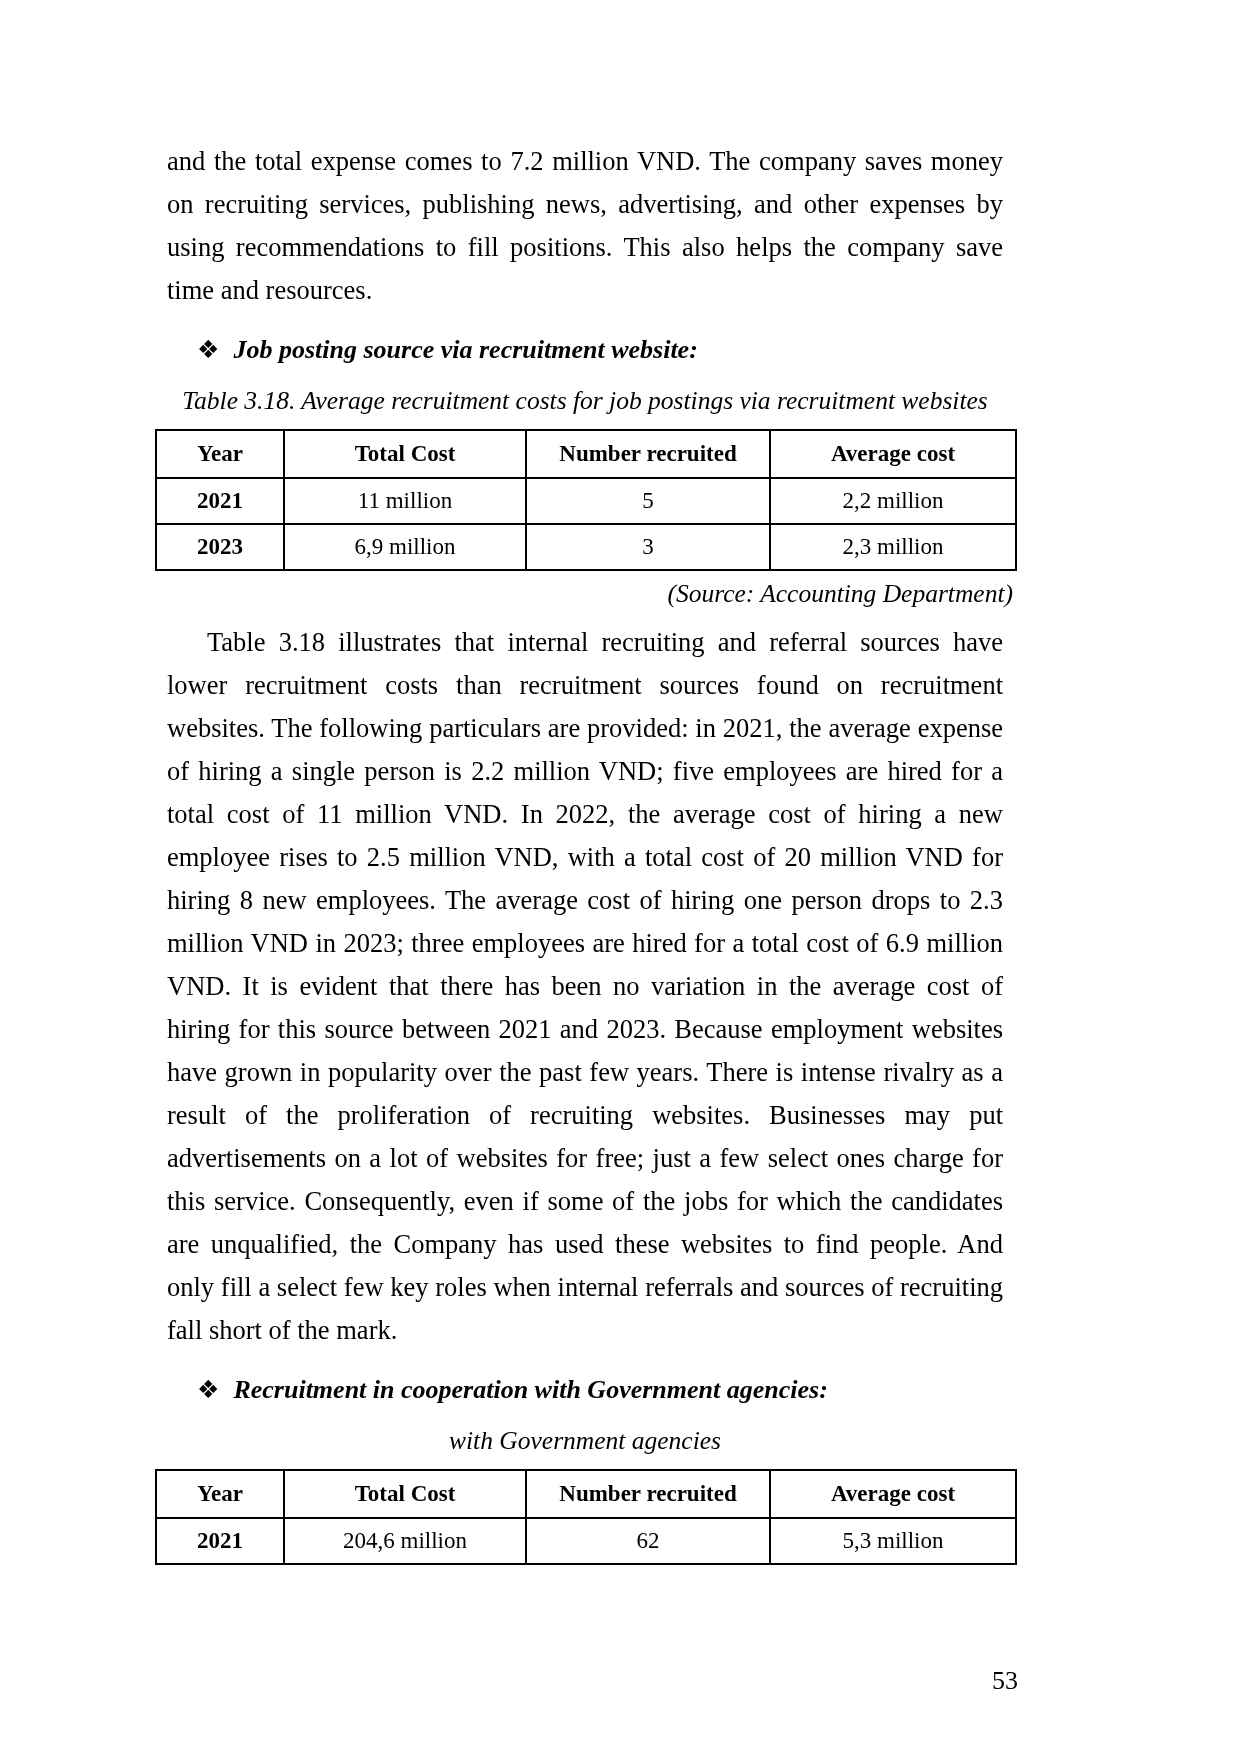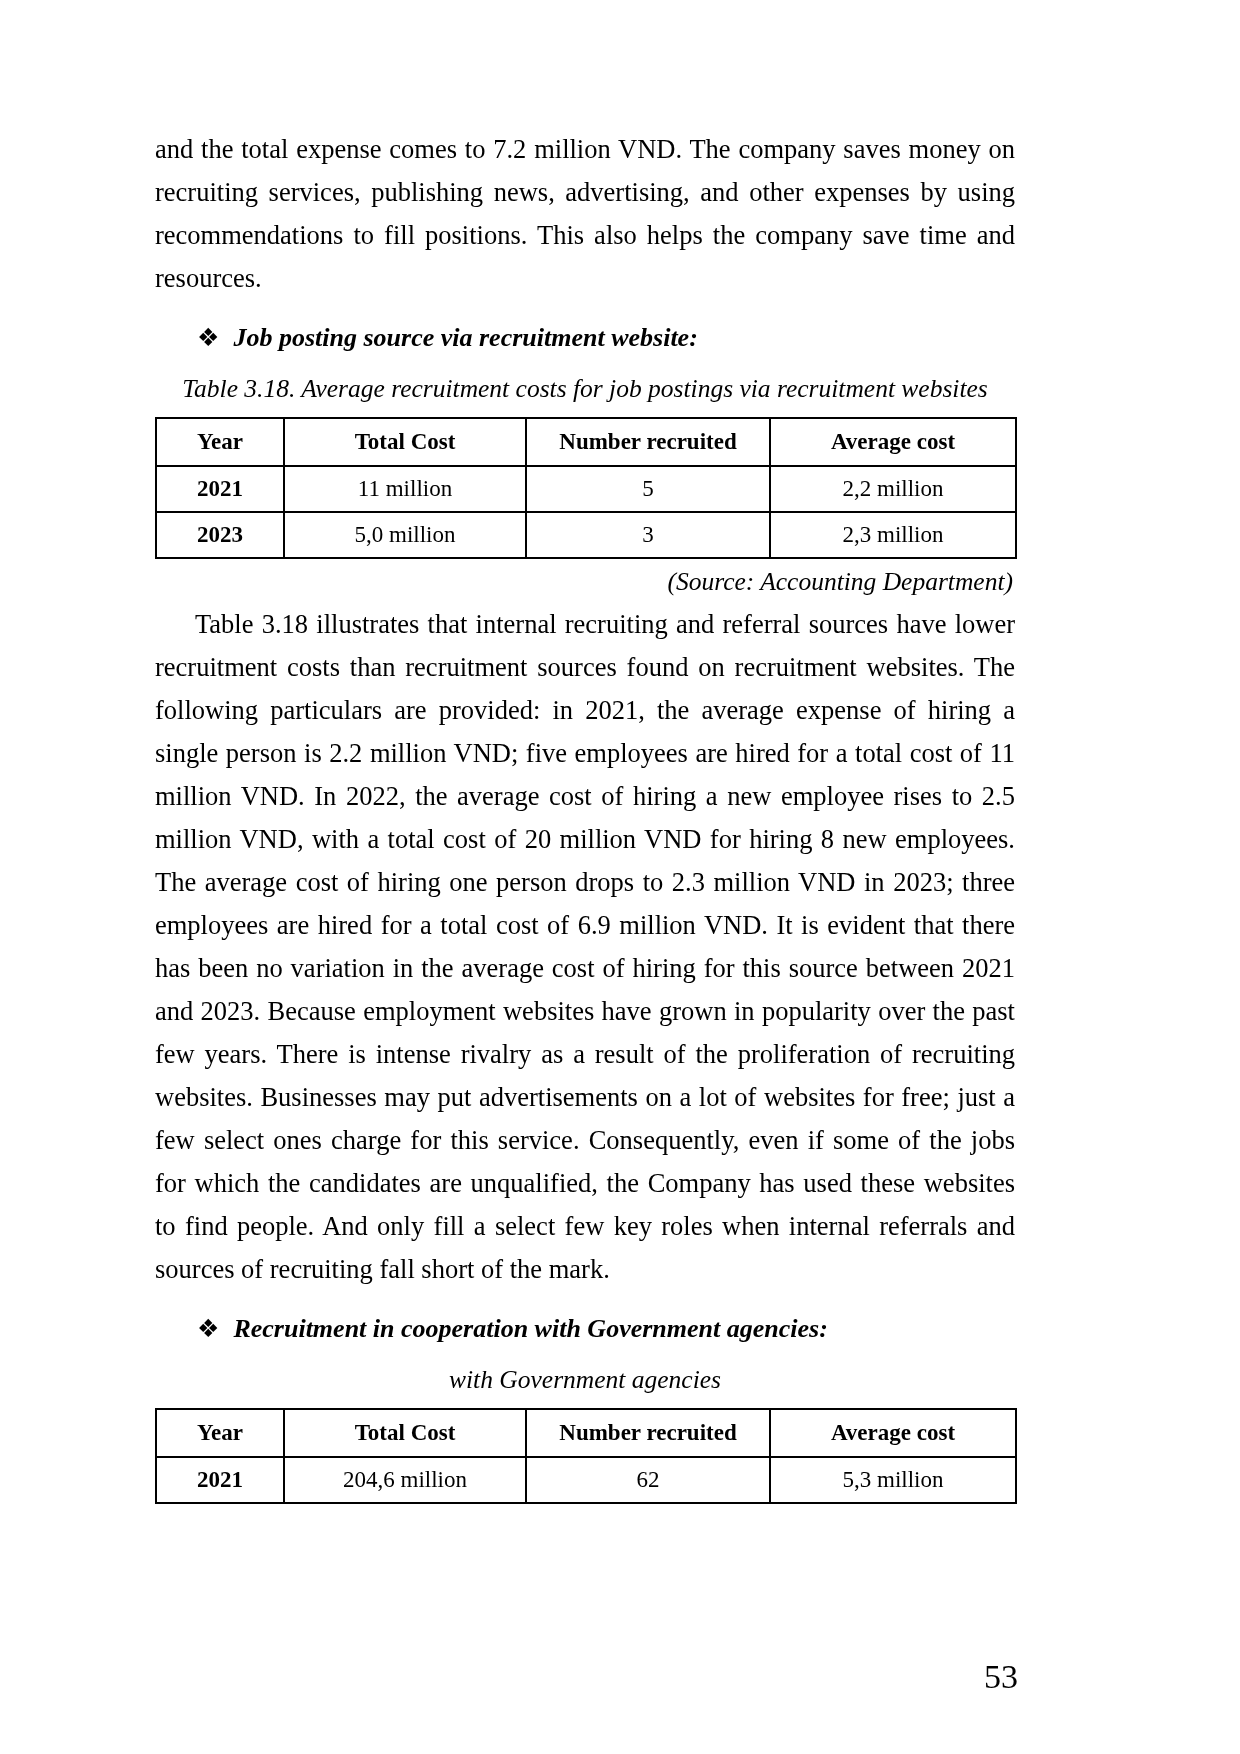--- a/index.html
+++ b/index.html
@@ -23,21 +23,21 @@
     padding: 128px 222px 0 155px;
   }
   .content {
     width: 860px;
   }
   p.body {
     font-size: 26.5px;
     line-height: 43px;
     text-align: justify;
     text-justify: inter-word;
-    margin: 0;
+    margin: 12px;
     hyphens: none;
   }
   p.body.indent {
     text-indent: 40px;
   }
   .bullet-heading {
     margin: 16px 0 6px 0;
     padding-left: 42px;
     font-size: 26px;
     font-weight: bold;
@@ -89,21 +89,21 @@
     text-align: right;
     font-size: 25.5px;
     font-style: italic;
     margin: 8px 0 6px 0;
     padding-right: 2px;
   }
   .page-number {
     position: absolute;
     right: 222px;
     bottom: 58px;
-    font-size: 34px;
+    font-size: 26px;
     text-align: left;
   }
 </style>
 </head>
 <body>
 
 <div class="page">
   <div class="content">
 
     <p class="body">and the total expense comes to 7.2 million VND. The company saves money on recruiting services, publishing news, advertising, and other expenses by using recommendations to fill positions. This also helps the company save time and resources.</p>
@@ -132,21 +132,21 @@
       </thead>
       <tbody>
         <tr>
           <td class="year-cell">2021</td>
           <td>11 million</td>
           <td>5</td>
           <td>2,2 million</td>
         </tr>
         <tr>
           <td class="year-cell">2023</td>
-          <td>5,0 million</td>
+          <td>6,9 million</td>
           <td>3</td>
           <td>2,3 million</td>
         </tr>
       </tbody>
     </table>
 
     <div class="source-line">(Source: Accounting Department)</div>
 
     <p class="body indent">Table 3.18 illustrates that internal recruiting and referral sources have lower recruitment costs than recruitment sources found on recruitment websites. The following particulars are provided: in 2021, the average expense of hiring a single person is 2.2 million VND; five employees are hired for a total cost of 11 million VND. In 2022, the average cost of hiring a new employee rises to 2.5 million VND, with a total cost of 20 million VND for hiring 8 new employees. The average cost of hiring one person drops to 2.3 million VND in 2023; three employees are hired for a total cost of 6.9 million VND. It is evident that there has been no variation in the average cost of hiring for this source between 2021 and 2023. Because employment websites have grown in popularity over the past few years. There is intense rivalry as a result of the proliferation of recruiting websites. Businesses may put advertisements on a lot of websites for free; just a few select ones charge for this service. Consequently, even if some of the jobs for which the candidates are unqualified, the Company has used these websites to find people. And only fill a select few key roles when internal referrals and sources of recruiting fall short of the mark.</p>
 

